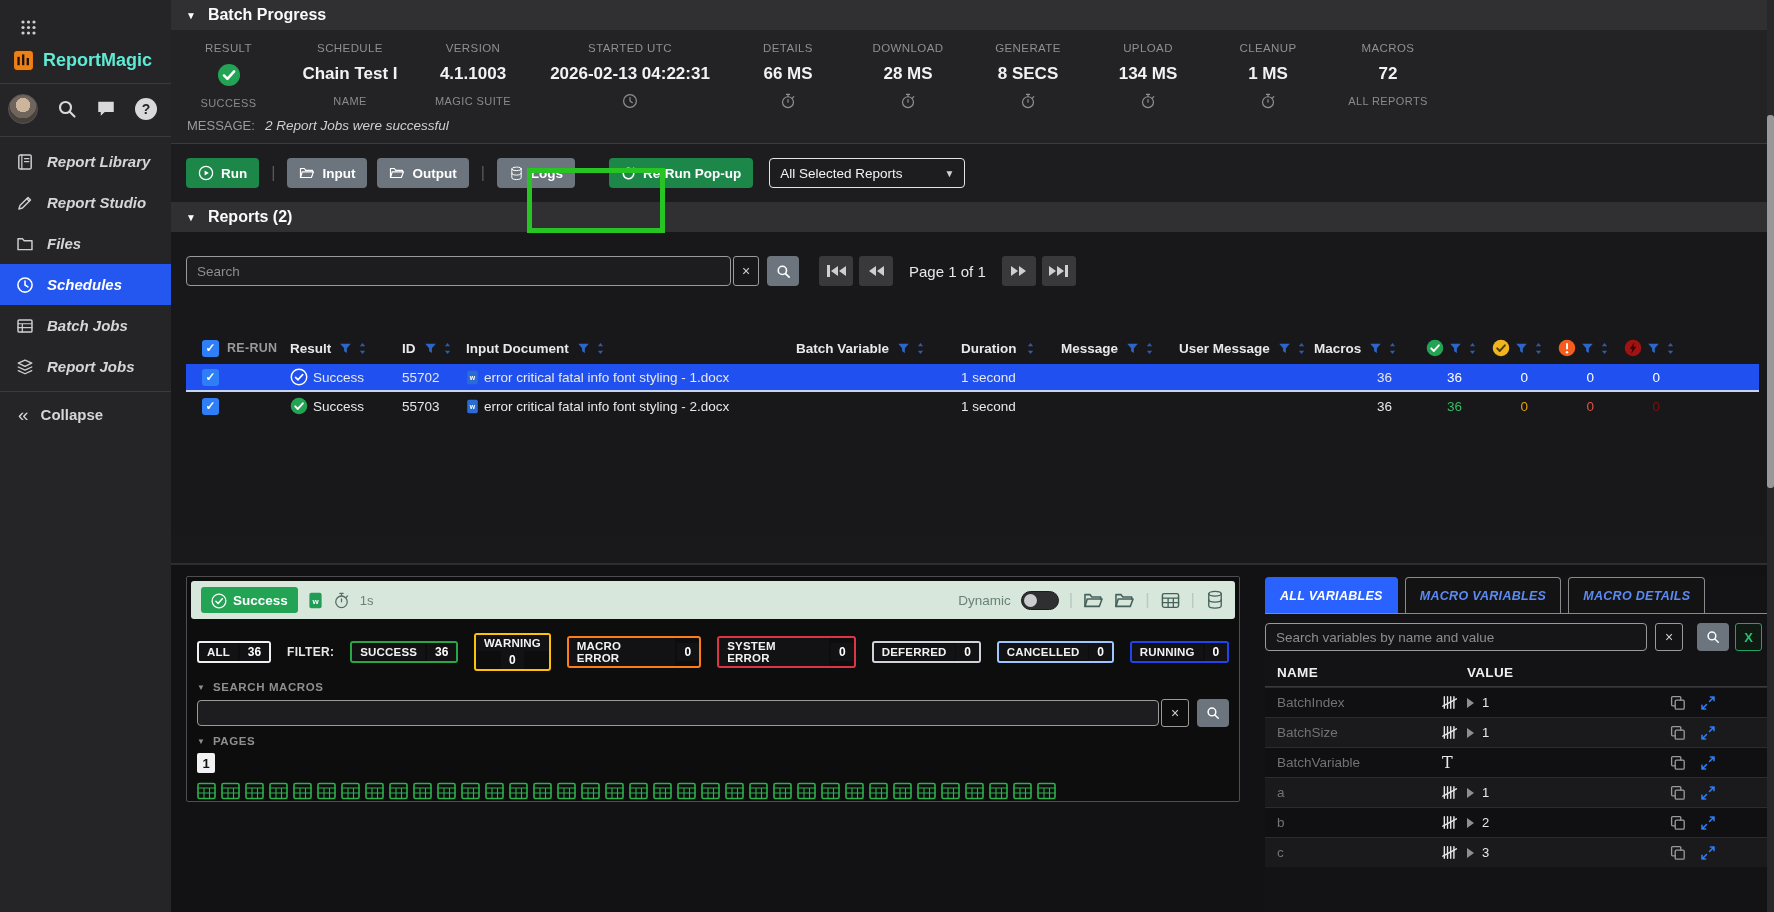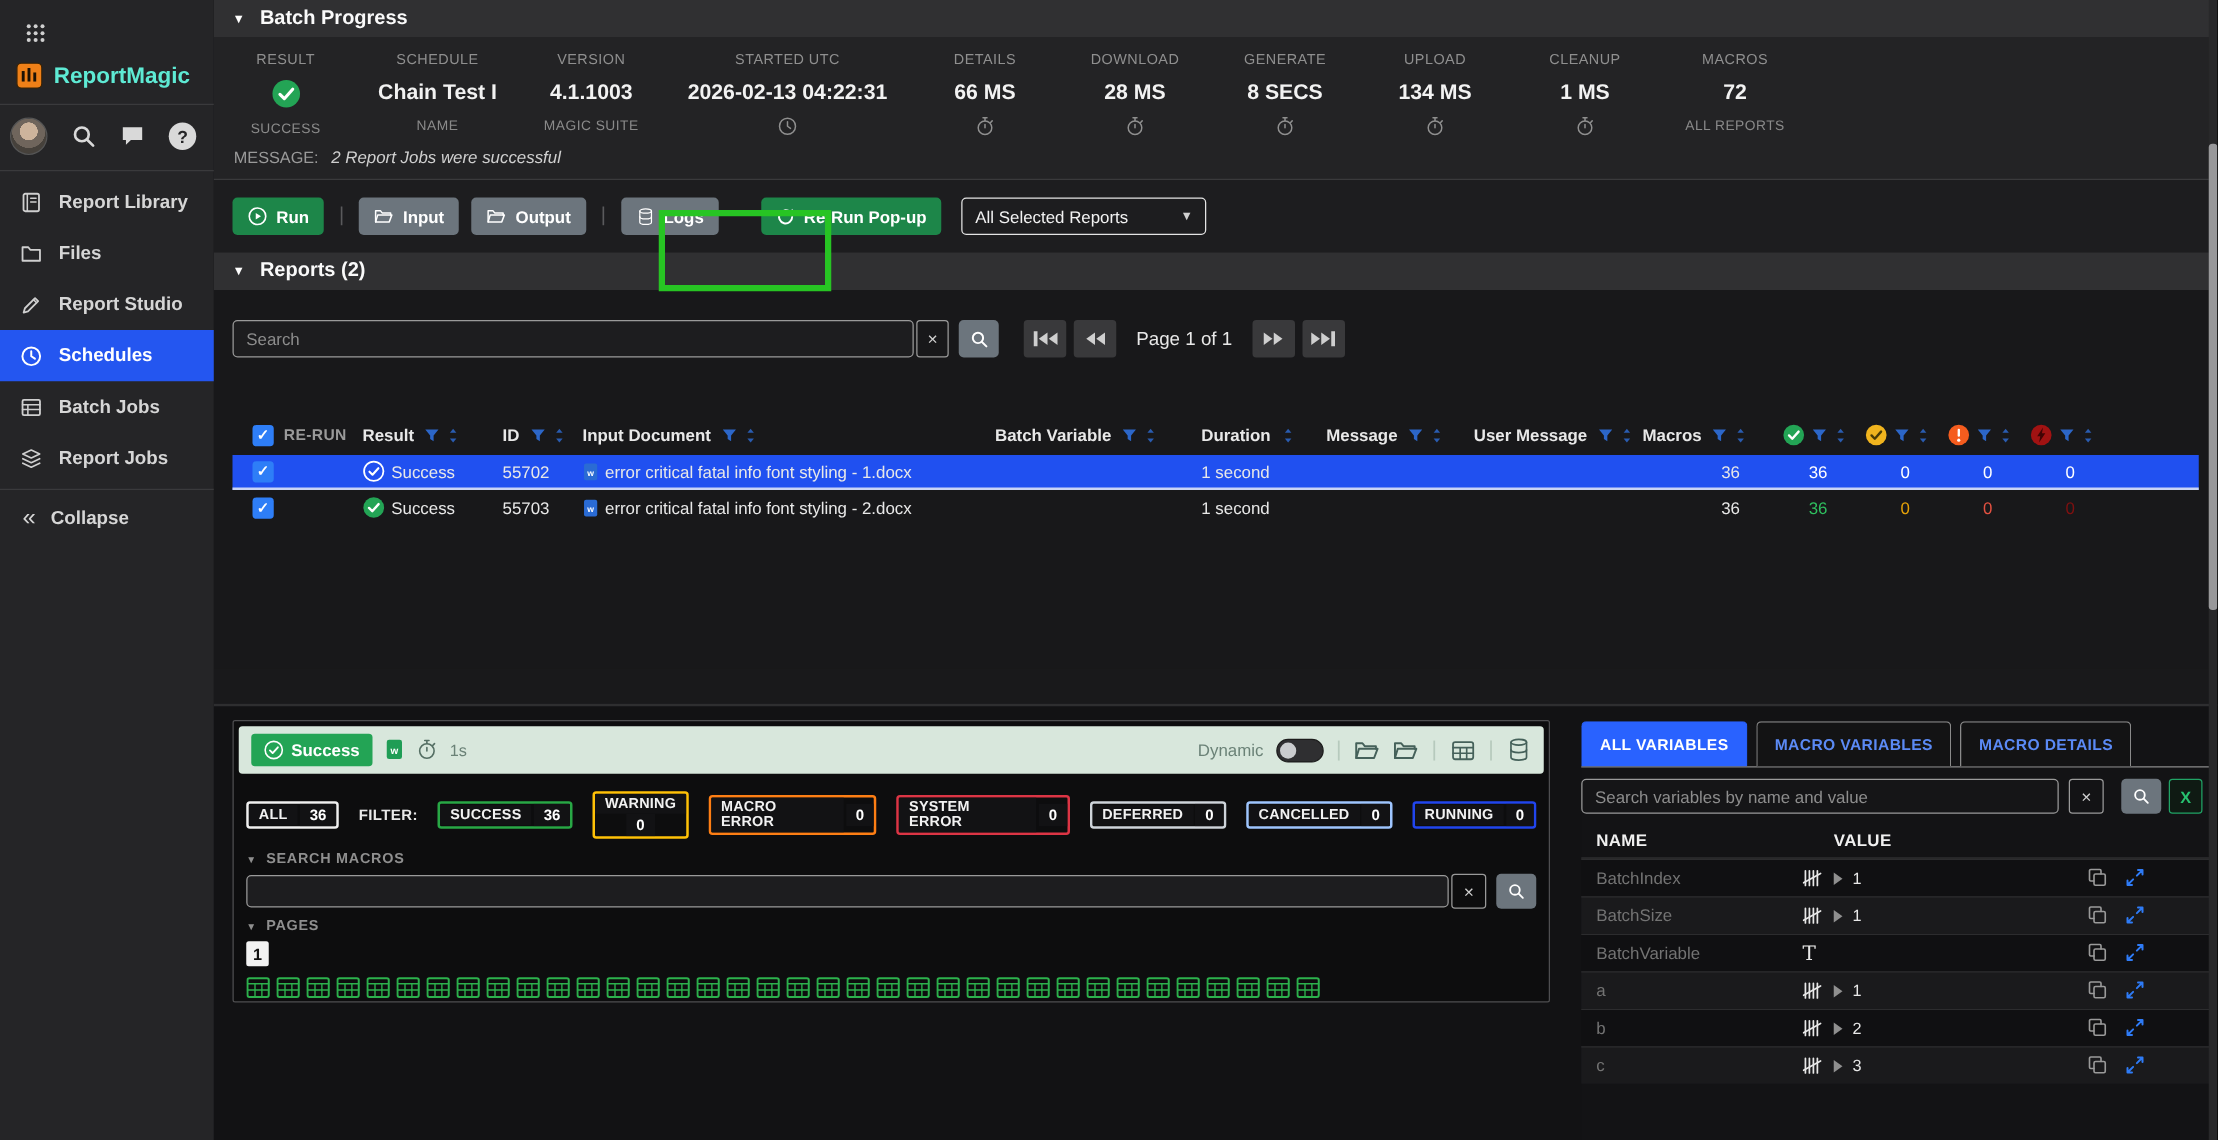--- a/index.html
+++ b/index.html
@@ -9,21 +9,21 @@
 
   
   .sidebar{position:absolute;left:0;top:0;width:171px;height:912px;background:#252527;z-index:5;}
   .sb-grid{padding:18px 0 0 20px;}
   .sb-brand{display:flex;align-items:center;gap:9px;padding:14px 0 12px 13px;border-bottom:1px solid #3a3a3c;}
   .sb-brand-label{font-size:18px;font-weight:bold;color:#5eead4;}
   .sb-icons{display:flex;align-items:center;gap:19px;padding:10px 0 12px 8px;border-bottom:1px solid #3a3a3c;}
   .avatar{width:30px;height:30px;border-radius:50%;background:radial-gradient(circle at 50% 36%,#cdb49c 0 31%,#6f655c 32% 58%,#46413b 59%);border:1px solid #555;}
   .q-badge{width:22px;height:22px;border-radius:50%;background:#d9d9d9;color:#252527;font-weight:bold;font-size:14px;display:flex;align-items:center;justify-content:center;}
   .sb-menu{padding-top:4px;}
-  .sb-item{display:flex;align-items:center;gap:13px;height:41px;padding-left:16px;cursor:pointer;color:#d6d6d6;}
+  .sb-item{display:flex;align-items:center;gap:13px;height:41px;padding-left:16px;cursor:pointer;color:#d6d6d6;font-style:italic;}
   .sb-item .lbl{font-size:15px;font-weight:600;}
   .sb-item.active{background:#2456f0;color:#fff;}
   .sb-divider{border-bottom:1px solid #3a3a3c;margin-top:4px;}
   .sb-collapse{display:flex;align-items:center;gap:12px;height:44px;padding-left:18px;color:#d6d6d6;cursor:pointer;}
   .sb-collapse .chev{font-size:19px;line-height:1;}
   .sb-collapse .lbl{font-size:15px;font-weight:600;}
 
   
   .main{position:absolute;left:171px;top:0;width:1603px;height:912px;background:#19191b;}
   .sec-header{height:30px;background:#303032;display:flex;align-items:center;gap:12px;padding-left:15px;}
@@ -105,21 +105,21 @@
   .mini-head .t{font-size:11.5px;font-weight:bold;color:#8f8f8f;letter-spacing:.6px;}
   .macro-search-row{display:flex;align-items:center;padding:4px 10px;}
   .macro-search{flex:1;height:26px;}
   .xbtn.small{height:28px;width:28px;}
   .magbtn.small{height:28px;width:32px;}
   .page-num{width:18px;height:20px;background:#f2f2f2;color:#111;font-size:13px;font-weight:bold;border-radius:2px;display:flex;align-items:center;justify-content:center;margin:4px 0 2px 10px;cursor:pointer;}
   .macro-icons{display:flex;gap:5px;padding:6px 10px 0;flex-wrap:nowrap;}
 
   
   .vars-panel{position:absolute;left:1265px;top:576px;width:503px;height:336px;background:#131315;}
-  .vtabs{display:flex;gap:7px;height:38px;align-items:flex-end;border-bottom:1px solid #8a8a8a;}
+  .vtabs{display:flex;gap:7px;height:38px;align-items:flex-end;border-bottom:1px solid #8a8a8a;font-style:italic;}
   .vtab{height:36px;display:flex;align-items:center;padding:0 14px;font-size:12.5px;font-weight:bold;color:#5b8af5;border:1px solid #8a8a8a;border-bottom:none;border-radius:4px 4px 0 0;background:#131314;cursor:pointer;letter-spacing:.3px;}
   .vtab.active{background:#2962ff;color:#fff;border-color:#2962ff;}
   .vsearch-row{display:flex;align-items:center;gap:6px;margin-top:9px;padding-right:6px;}
   .vars-search{flex:1;height:28px;background:#151517;}
   .excelbtn{width:27px;height:28px;border:1.5px solid #21a366;border-radius:3px;background:#0f1a13;color:#27c06f;font-weight:bold;font-size:13px;display:flex;align-items:center;justify-content:center;cursor:pointer;}
   .vhead{display:flex;height:28px;align-items:center;margin-top:8px;border-bottom:1px solid #3a3a3c;}
   .vhead .n{padding-left:12px;width:165px;font-size:13.5px;font-weight:bold;color:#f0f0f0;letter-spacing:.3px;}
   .vhead .v{font-size:13.5px;font-weight:bold;color:#f0f0f0;padding-left:37px;letter-spacing:.3px;}
   .vrow{position:relative;height:30px;display:flex;align-items:center;border-top:1px solid #2c2c2e;}
   .vrow:nth-child(odd){background:#101012;}
@@ -174,30 +174,30 @@
     <div class="sb-menu" id="side-menu">
         <div class="sb-item">
           <svg class="ic" style="width:18px;height:18px" viewBox="0 0 16 16">
             <rect x="2.5" y="1.8" width="11" height="12.4" rx="1.2" fill="none" stroke="#cfcfcf" stroke-width="1.3" stroke-linecap="round" stroke-linejoin="round"></rect>
             <path d="M5.2 1.8v12.4M7.6 5h3.8M7.6 7.6h3.8" fill="none" stroke="#cfcfcf" stroke-width="1.1" stroke-linecap="round" stroke-linejoin="round"></path>
           </svg>
           <span class="lbl">Report Library</span>
         </div>
         <div class="sb-item">
           <svg class="ic" style="width:18px;height:18px" viewBox="0 0 16 16">
-            <path d="M1.8 13V3.4h4.1l1.4 1.8h6.9V13z" fill="none" stroke="#cfcfcf" stroke-width="1.3" stroke-linecap="round" stroke-linejoin="round"></path>
-          </svg>
-          <span class="lbl">Files</span>
-        </div>
-        <div class="sb-item">
-          <svg class="ic" style="width:18px;height:18px" viewBox="0 0 16 16">
             <path d="M2.6 13.4l.9-3.1 7.2-7.2 2.2 2.2-7.2 7.2z" fill="none" stroke="#cfcfcf" stroke-width="1.3" stroke-linecap="round" stroke-linejoin="round"></path>
             <path d="M9.6 4.2l2.2 2.2" fill="none" stroke="#cfcfcf" stroke-width="1.1" stroke-linecap="round" stroke-linejoin="round"></path>
           </svg>
           <span class="lbl">Report Studio</span>
+        </div>
+        <div class="sb-item">
+          <svg class="ic" style="width:18px;height:18px" viewBox="0 0 16 16">
+            <path d="M1.8 13V3.4h4.1l1.4 1.8h6.9V13z" fill="none" stroke="#cfcfcf" stroke-width="1.3" stroke-linecap="round" stroke-linejoin="round"></path>
+          </svg>
+          <span class="lbl">Files</span>
         </div>
         <div class="sb-item active">
           <svg class="ic" style="width:18px;height:18px" viewBox="0 0 16 16">
             <circle cx="8" cy="8" r="6.3" fill="none" stroke="#ffffff" stroke-width="1.4" stroke-linecap="round" stroke-linejoin="round"></circle>
             <path d="M8 4.4V8l2.6 1.7" fill="none" stroke="#ffffff" stroke-width="1.4" stroke-linecap="round" stroke-linejoin="round"></path>
           </svg>
           <span class="lbl">Schedules</span>
         </div>
         <div class="sb-item">
           <svg class="ic" style="width:18px;height:18px" viewBox="0 0 16 16">

